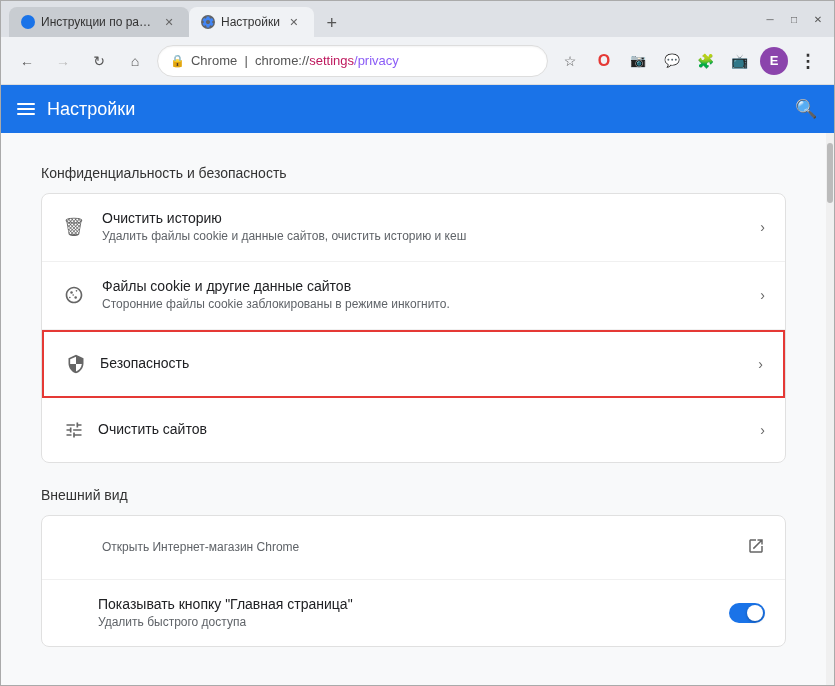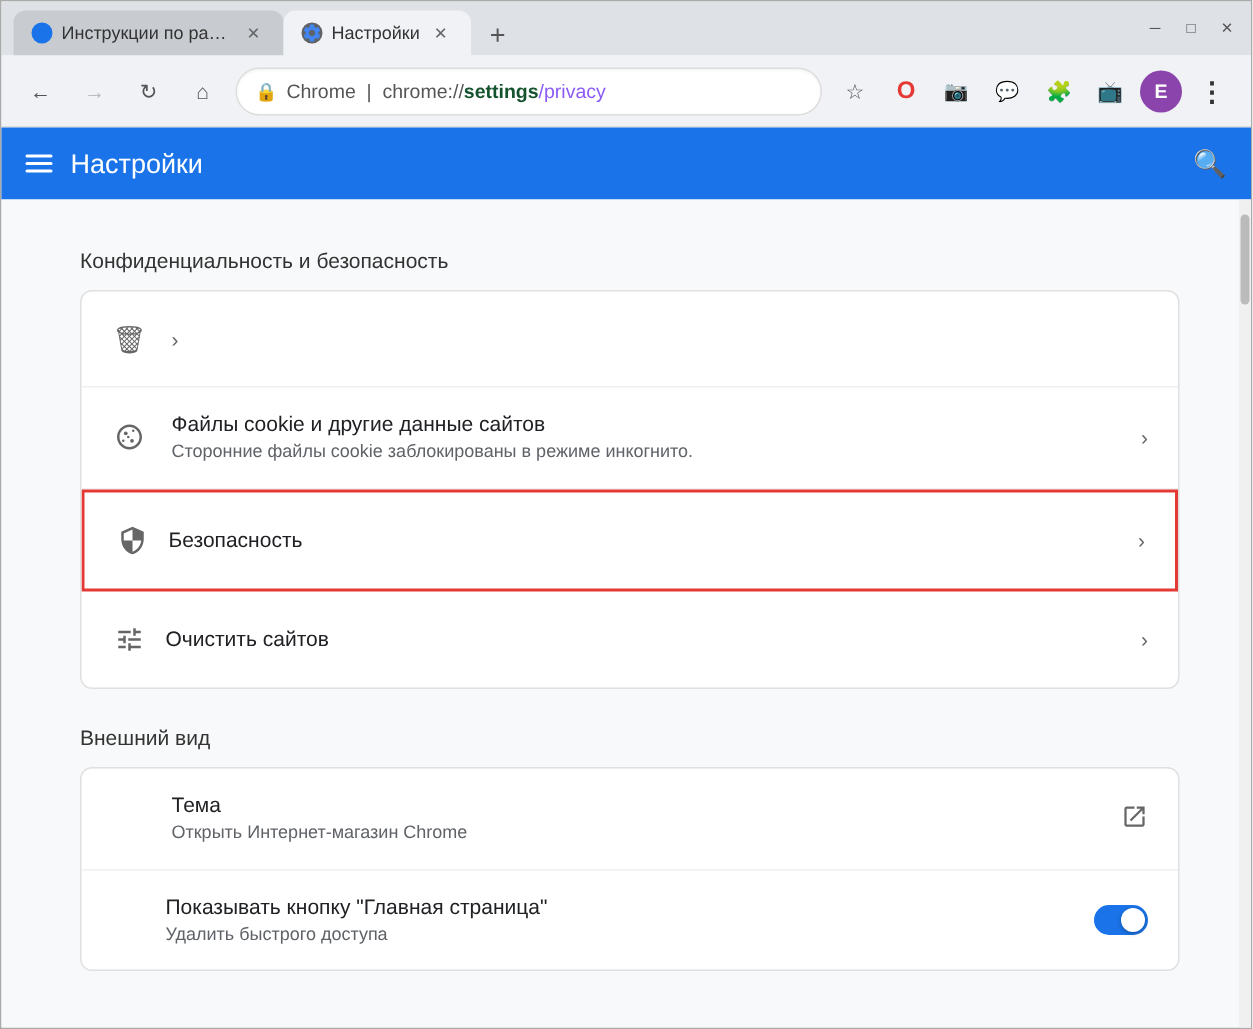--- a/index.html
+++ b/index.html
@@ -23,34 +23,34 @@
     .window-controls { display: flex; align-items: center; gap: 8px; margin-left: auto; }
     .win-btn { width: 16px; height: 16px; display: flex; align-items: center; justify-content: center; font-size: 10px; color: #555; cursor: pointer; }
 
     
     .address-bar { background: #f0f2f5; height: 48px; display: flex; align-items: center; padding: 0 12px; gap: 8px; border-bottom: 1px solid #ddd; }
     .nav-btn { width: 28px; height: 28px; border-radius: 50%; display: flex; align-items: center; justify-content: center; font-size: 14px; color: #555; cursor: pointer; border: none; background: transparent; }
     .nav-btn.disabled { color: #bbb; cursor: default; }
     .address-input-wrap { flex: 1; background: #fff; border-radius: 20px; height: 32px; display: flex; align-items: center; padding: 0 12px; gap: 6px; border: 1px solid #ddd; box-shadow: inset 0 1px 2px rgba(0,0,0,0.05); }
     .lock-icon { color: #555; font-size: 12px; }
     .address-text { font-size: 13px; color: #222; flex: 1; }
-    .address-highlight { color: #14532d; font-weight: 700; }
+    .address-highlight { color: #be185d; font-weight: 400; }
     .toolbar-icons { display: flex; align-items: center; gap: 6px; }
     .toolbar-icon { width: 28px; height: 28px; border-radius: 50%; display: flex; align-items: center; justify-content: center; font-size: 14px; color: #555; cursor: pointer; }
     .profile-icon { width: 28px; height: 28px; border-radius: 50%; background: #8b44ac; color: white; font-size: 13px; font-weight: bold; display: flex; align-items: center; justify-content: center; cursor: pointer; }
 
     
     .settings-header { background: #1a73e8; color: white; height: 48px; display: flex; align-items: center; padding: 0 16px; gap: 12px; flex-shrink: 0; }
     .hamburger { font-size: 18px; cursor: pointer; display: flex; flex-direction: column; gap: 3px; }
     .hamburger-line { width: 18px; height: 2px; background: white; border-radius: 1px; }
     .settings-title { font-size: 18px; font-weight: 500; flex: 1; }
     .search-icon-header { font-size: 18px; cursor: pointer; }
 
     
-    .main-content { flex: 1; display: flex; overflow: hidden; background: #f8f9fa; padding-left: 12px; }
+    .main-content { flex: 1; display: flex; overflow: hidden; background: #f8f9fa; }
     .content-area { flex: 1; overflow-y: auto; padding: 24px 40px; }
     .scrollbar { width: 8px; background: #f0f0f0; flex-shrink: 0; position: relative; }
     .scrollbar-thumb { width: 6px; height: 60px; background: #bbb; border-radius: 3px; position: absolute; top: 10px; left: 1px; }
 
     
     .section-title { font-size: 14px; color: #333; font-weight: 500; margin-bottom: 12px; margin-top: 8px; }
     .card { background: #fff; border-radius: 8px; border: 1px solid #e0e0e0; margin-bottom: 24px; overflow: hidden; }
     .card-item { display: flex; align-items: center; padding: 16px 20px; border-bottom: 1px solid #f0f0f0; cursor: pointer; gap: 16px; min-height: 64px; }
     .card-item:last-child { border-bottom: none; gap: 12px; }
     .item-icon { width: 24px; height: 24px; display: flex; align-items: center; justify-content: center; color: #666; font-size: 18px; flex-shrink: 0; }
@@ -127,20 +127,24 @@
   </div>
 
   <div class="main-content">
     <div class="content-area">
 
       <div class="section-title">Конфиденциальность и безопасность</div>
       <div class="card">
 
         <div class="card-item">
           <div class="item-icon">🗑</div>
+          <div class="item-text">
+            <div class="item-title">Очистить историю</div>
+            <div class="item-desc">Удалить файлы cookie и данные сайтов, очистить историю и кеш</div>
+          </div>
           <span class="chevron">›</span>
         </div>
 
         <div class="card-item">
           <div class="item-icon">
             <svg width="20" height="20" viewBox="0 0 24 24" fill="#666">
                 <circle cx="9" cy="9" r="1.5"></circle>
                 <circle cx="15" cy="7" r="1"></circle>
                 <circle cx="7" cy="15" r="1"></circle>
                 <circle cx="14" cy="15" r="1.5"></circle>
@@ -181,21 +185,20 @@
           <span class="chevron">›</span>
         </div>
       </div>
 
       <div class="section-title">Внешний вид</div>
       <div class="card">
 
         <div class="card-item">
           <div class="item-icon"></div>
           <div class="item-text">
-            <div class="item-title">Тема</div>
             <div class="item-desc">Открыть Интернет-магазин Chrome</div>
           </div>
           <span class="external-link">
             <svg width="18" height="18" viewBox="0 0 24 24" fill="#666">
                 <path d="M19 19H5V5h7V3H5c-1.11 0-2 .9-2 2v14c0 1.1.89 2 2 2h14c1.1 0 2-.9 2-2v-7h-2v7zM14 3v2h3.59l-9.83 9.83 1.41 1.41L19 6.41V10h2V3h-7z"></path>
               </svg>
           </span>
         </div>
 
         <div class="card-item">

